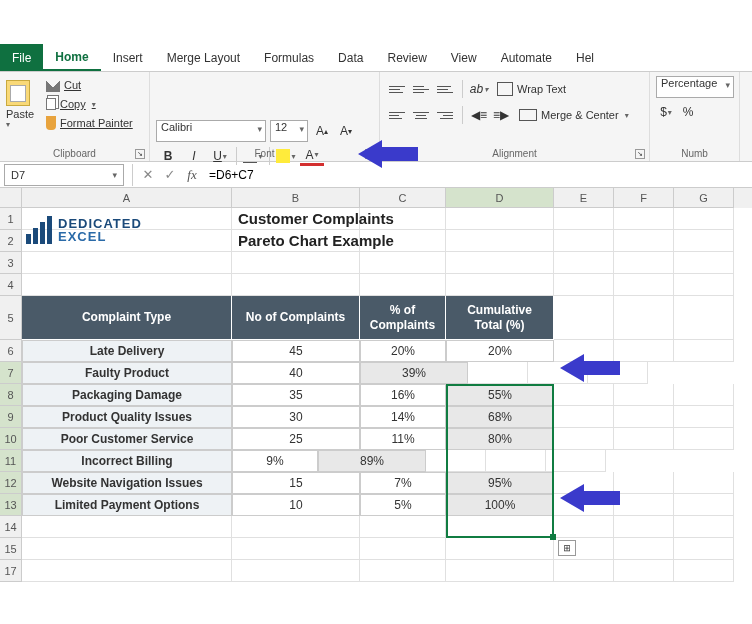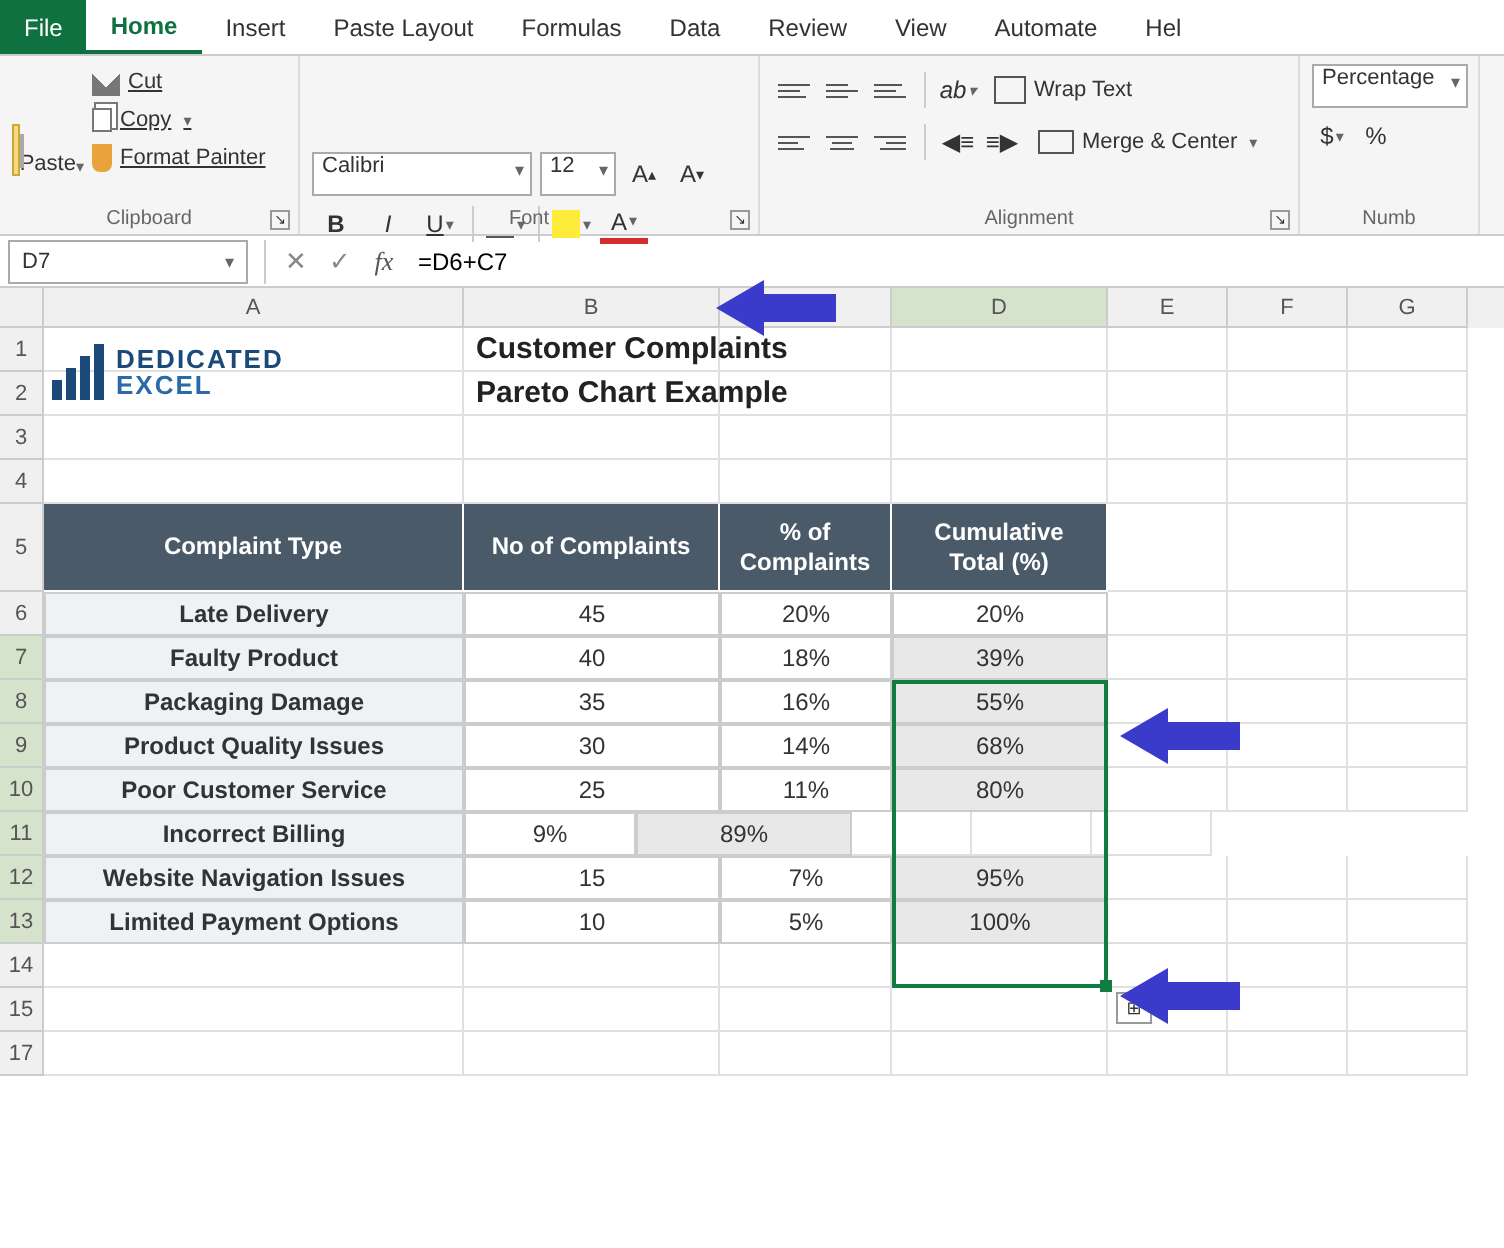--- a/index.html
+++ b/index.html
@@ -1,33 +1,33 @@
 <!DOCTYPE html>
 <html><head>
 <meta charset="utf-8">
 <style>
 * { box-sizing: border-box; margin: 0; padding: 0; font-family: 'Segoe UI', Tahoma, sans-serif; }
 body { background: #fff; font-size: 12px; color: #333; overflow: hidden; width: 752px; height: 624px; }
 
 
-.title-tabs { display: flex; height: 28px; align-items: stretch; border-bottom: 1px solid #ccc; background: #fff; }
+.title-tabs { display: flex; height: 28px; align-items: stretch; border-bottom: 1px solid #ccc; background: #fff; margin-top: 44px; }
 .title-tabs .tab { padding: 0 12px; display: flex; align-items: center; font-size: 12px; cursor: pointer; }
 .title-tabs .tab.file { background: #0f7040; color: #fff; }
 .title-tabs .tab.active { color: #0f7040; border-bottom: 2px solid #0f7040; font-weight: 600; }
 .title-tabs .tab { color: #333; }
 
 
 .ribbon { display: flex; height: 90px; border-bottom: 1px solid #ccc; background: #f5f5f5; }
 .ribbon-group { border-right: 1px solid #ddd; display: flex; flex-direction: column; padding: 4px 6px 0; position: relative; }
 .ribbon-group-label { position: absolute; bottom: 2px; left: 0; right: 0; text-align: center; font-size: 10px; color: #666; }
 .ribbon-group .launcher { position: absolute; bottom: 2px; right: 4px; width: 10px; height: 10px; border: 1px solid #999; font-size: 7px; display: flex; align-items: center; justify-content: center; cursor: pointer; }
 
 .clipboard-group { width: 150px; }
 .clipboard-row { display: flex; gap: 4px; height: 56px; }
-.paste-btn { width: 36px; display: flex; flex-direction: row; align-items: flex-end; justify-content: flex-start; padding-top: 4px; cursor: pointer; }
+.paste-btn { width: 36px; display: flex; flex-direction: column; align-items: flex-start; justify-content: flex-start; padding-top: 4px; cursor: pointer; }
 .paste-icon { width: 24px; height: 26px; background: #f9d978; border: 1px solid #c9a93d; position: relative; }
 .paste-icon::after { content: ''; position: absolute; top: 4px; left: 3px; right: 3px; bottom: 3px; background: #fff; border: 1px solid #aaa; }
 .paste-label { font-size: 11px; margin-top: 2px; }
 .clip-actions { display: flex; flex-direction: column; gap: 1px; font-size: 11px; }
 .clip-actions div { display: flex; align-items: center; gap: 4px; cursor: pointer; height: 18px; text-decoration: underline; }
 .mini-icon { width: 14px; height: 14px; display: inline-block; }
 .scissors { background: linear-gradient(45deg,#777 40%,transparent 40%), linear-gradient(-45deg,#777 40%,transparent 40%); }
 .copy-icon { border: 1px solid #777; background: #fff; box-shadow: 2px -2px 0 #fff, 2px -2px 0 1px #777; width: 10px; height: 12px; }
 .brush { background: #e8a33d; width: 10px; height: 14px; border-radius: 0 0 4px 4px; }
 
@@ -104,21 +104,21 @@
 .quick-opts { position: absolute; width: 18px; height: 16px; border: 1px solid #999; background: #fff; font-size: 9px; display: flex; align-items: center; justify-content: center; cursor: pointer; }
 
 </style>
 </head>
 <body>
 
 <div class="title-tabs">
   <div class="tab file">File</div>
   <div class="tab active">Home</div>
   <div class="tab">Insert</div>
-  <div class="tab">Paste Layout</div>
+  <div class="tab">Merge Layout</div>
   <div class="tab">Formulas</div>
   <div class="tab">Data</div>
   <div class="tab">Review</div>
   <div class="tab">View</div>
   <div class="tab">Automate</div>
   <div class="tab">Hel</div>
 </div>
 
 <div class="ribbon">
 
@@ -340,21 +340,20 @@
       <div class="cell c-c td-val">20%</div>
       <div class="cell c-d td-val">20%</div>
       <div class="cell c-e"></div>
       <div class="cell c-f"></div>
       <div class="cell c-g"></div>
     </div>
   <div class="row">
       <div class="row-h sel">7</div>
       <div class="cell c-a td-label">Faulty Product</div>
       <div class="cell c-b td-val">40</div>
-      <div class="cell c-c td-val">18%</div>
       <div class="cell c-d td-val" style="background:#e8e8e8">39%</div>
       <div class="cell c-e"></div>
       <div class="cell c-f"></div>
       <div class="cell c-g"></div>
     </div>
   <div class="row">
       <div class="row-h sel">8</div>
       <div class="cell c-a td-label">Packaging Damage</div>
       <div class="cell c-b td-val">35</div>
       <div class="cell c-c td-val">16%</div>

